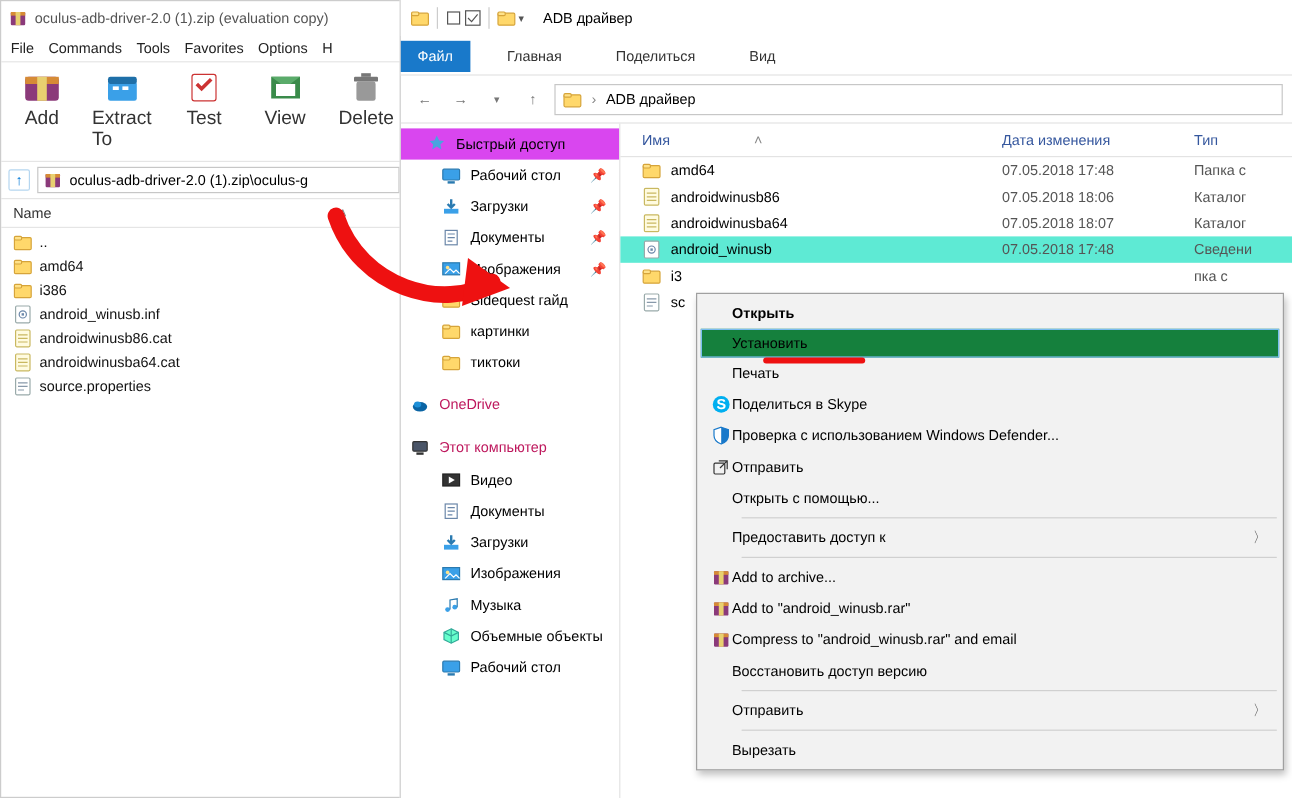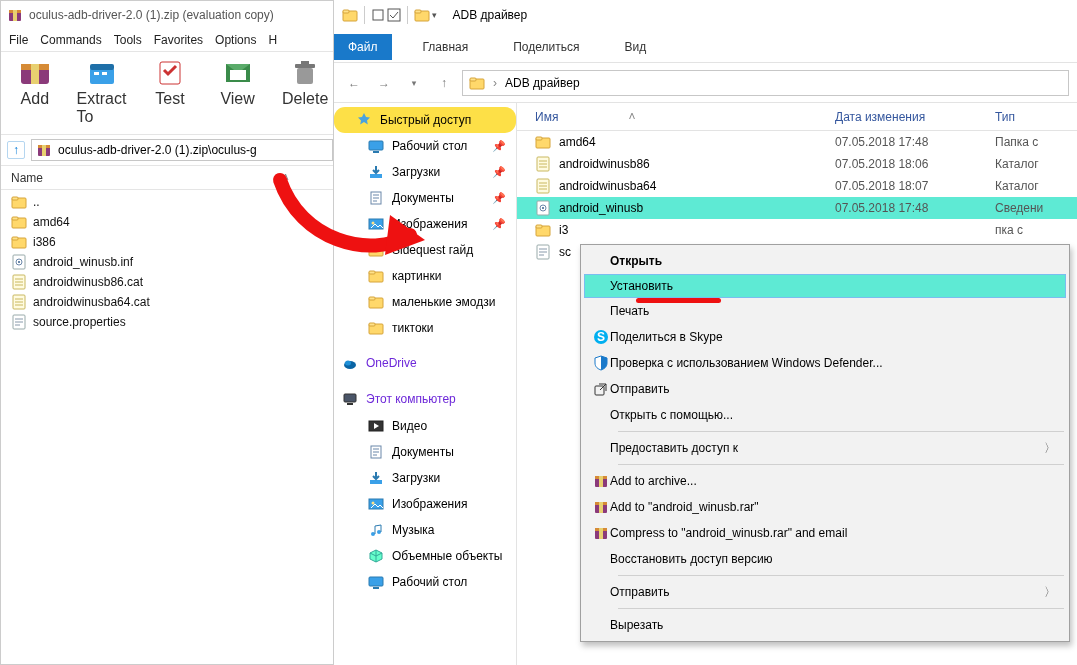--- a/index.html
+++ b/index.html
@@ -36,43 +36,43 @@
 .expl-tab.active { background: #1979ca; color: #fff; }
 .expl-ribbon-line { height: 3px; background: #fff; border-bottom: 1px solid #e3e3e3; }
 .expl-nav { height: 40px; display: flex; align-items: center; gap: 6px; padding: 0 8px; border-bottom: 1px solid #e3e3e3; }
 .expl-nav .navbtn { width: 24px; height: 24px; display:flex; align-items:center; justify-content:center; color:#777; }
 .expl-nav .addrbox { flex: 1; height: 26px; border: 1px solid #c7c7c7; display: flex; align-items: center; gap: 8px; padding: 0 6px; }
 .expl-body { display: flex; height: calc(100% - 103px); }
 
 
 .navtree { width: 195px; border-right: 1px solid #e3e3e3; padding: 4px 0; overflow: hidden; }
 .nt-item { display:flex; align-items:center; height: 26px; padding: 0 10px 0 22px; gap: 8px; white-space: nowrap; position: relative; }
-.nt-item.selected { background: #fde047; border-radius: 11px; }
+.nt-item.selected { background: #d946ef; }
 .nt-item .pin { color:#888; margin-left:auto; font-size:11px; }
-.nt-section { display:flex; align-items:center; height: 28px; padding: 0 10px 0 8px; gap: 8px; margin-top: 8px; color:#6d28d9; }
+.nt-section { display:flex; align-items:center; height: 28px; padding: 0 10px 0 8px; gap: 8px; margin-top: 8px; color:#be185d; }
 .nt-sub { padding-left: 34px; }
 .nt-item .ic, .nt-section .ic { width:16px; height:16px; display:flex; align-items:center; justify-content:center; }
 
 
 .flist { flex: 1; }
 .flist-header { display:flex; height: 28px; align-items:center; border-bottom: 1px solid #e3e3e3; color:#35579e; padding-left: 10px; }
 .flist-header .col { padding: 0 8px; }
 .col-name { width: 300px; display:flex; align-items:center; }
 .col-date { width: 160px; }
 .col-type { width: 90px; }
 .flist-rows .fr { display:flex; align-items:center; height: 22px; padding-left: 10px; }
 .flist-rows .fr.selected { background: #5eead4; align-items: center; }
 .fr .col { padding: 0 8px; display:flex; align-items:center; gap:8px; }
 .fr .col-name .fi { width:16px; height:16px; display:flex; align-items:center; justify-content:center; }
 .fr .col-date, .fr .col-type { color:#555; }
 
 
 .ctxmenu { position: absolute; left: 580px; top: 244px; width: 490px; background: #f2f2f2; border: 1px solid #a0a0a0; box-shadow: 2px 4px 6px rgba(0,0,0,.25); padding: 3px; }
 .ctx-item { display:flex; align-items:center; height: 26px; padding: 0 10px 0 8px; gap: 0; }
-.ctx-item.selected { background: #5eead4; border: 1px solid #7abdf0; height: 24px; padding: 0 9px 0 7px; }
+.ctx-item.selected { background: #15803d; border: 1px solid #7abdf0; height: 24px; padding: 0 9px 0 7px; }
 .ctx-item .arrow { margin-left:auto; color:#555; }
 .ctx-sep { height: 1px; background: #d0d0d0; margin: 3px 2px 3px 34px; }
 .ctx-item .ci { width: 18px; height: 18px; display:flex; align-items:center; justify-content:center; }
 .ctx-item .lbl.bold { font-weight: 600; }
 
 
 .redarrow { position:absolute; left: 270px; top: 150px; width: 170px; height: 120px; pointer-events:none; }
 .redunderline { position:absolute; left: 636px; top: 298px; width: 85px; height: 5px; background: #e11; border-radius: 3px; pointer-events:none; }
 
 
@@ -412,28 +412,20 @@
             </span>
             <span>Sidequest гайд</span>
           </div>
           <div class="nt-item nt-sub">
             <span class="ic">
               <svg width="16" height="16">
                 <use href="#i-folder"></use>
               </svg>
             </span>
             <span>картинки</span>
-          </div>
-          <div class="nt-item nt-sub">
-            <span class="ic">
-              <svg width="16" height="16">
-                <use href="#i-folder"></use>
-              </svg>
-            </span>
-            <span>маленькие эмодзи</span>
           </div>
           <div class="nt-item nt-sub">
             <span class="ic">
               <svg width="16" height="16">
                 <use href="#i-folder"></use>
               </svg>
             </span>
             <span>тиктоки</span>
           </div>
         </div>

